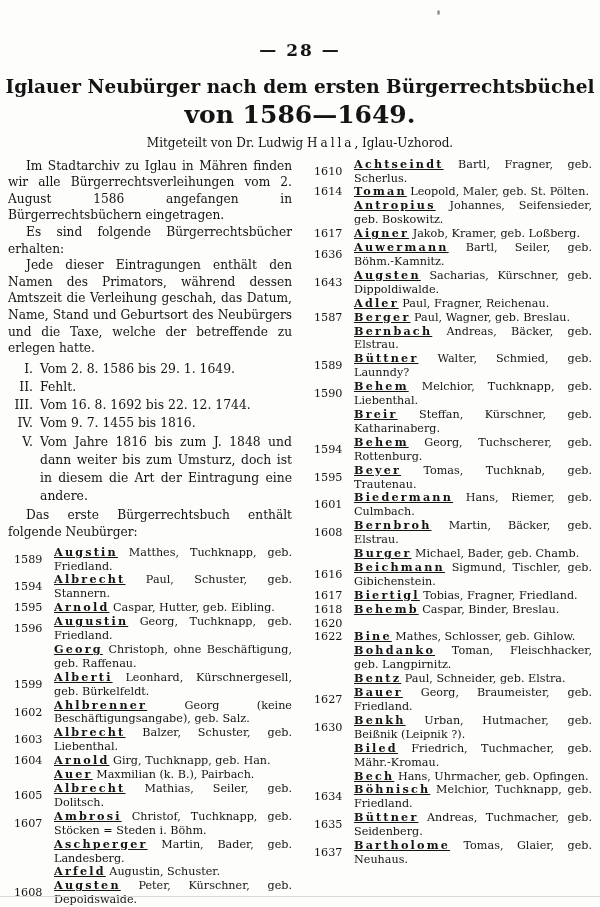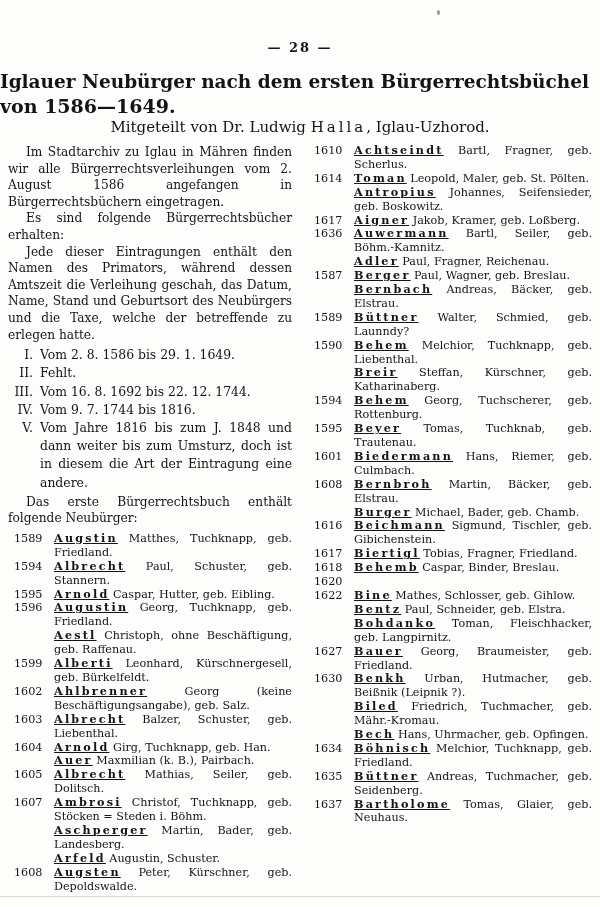--- a/index.html
+++ b/index.html
@@ -8,34 +8,36 @@
     width:600px;height:907px;
     background:#fdfdfc;
     color:#141414;
     font-family:"DejaVu Serif", serif;
     overflow:hidden;
     box-sizing:border-box;
   }
   .pagenum{
     text-align:center;
     font-weight:bold;
-    font-size:13px;
+    font-size:17px;
     padding-top:40px;
     letter-spacing:2px;
   }
   .title{
+    text-align:center;
     font-weight:bold;
     font-size:18.5px;
     line-height:1.28;
     margin-top:15px;
   }
-  .title .t2{font-size:19px;}
+  .title .t2{font-size:25px;}
   .byline{
     text-align:center;
-    font-size:15px;
+    font-size:12px;
+    margin-top:5px;
   }
   .byline .sp{letter-spacing:3px;}
   .columns{
     display:flex;
     gap:16px;
     padding:8px 8px 0 8px;
     box-sizing:border-box;
   }
   .col{width:50%;box-sizing:border-box;}
   .intro p{
@@ -56,20 +58,21 @@
     text-align:right;
     padding-right:7px;
     box-sizing:border-box;
   }
   .bookline .btext{flex:1;text-align:justify;}
   .entries{margin-top:5px;}
   .entry{
     display:flex;
     font-size:11.2px;
     line-height:13.9px;
+    align-items:center;
   }
   .entry .year{
     flex:none;width:36px;
     padding-left:6px;
     box-sizing:border-box;
   }
   .entry .etext{
     flex:1;
     padding-left:10px;
     text-align:justify;
@@ -116,21 +119,21 @@
           <div class="bookline">
             <span class="rnum">II.</span>
             <span class="btext">Fehlt.</span>
           </div>
           <div class="bookline">
             <span class="rnum">III.</span>
             <span class="btext">Vom 16. 8. 1692 bis 22. 12. 1744.</span>
           </div>
           <div class="bookline">
             <span class="rnum">IV.</span>
-            <span class="btext">Vom 9. 7. 1744 bis 1816.</span>
+            <span class="btext">Vom 9. 7. 1455 bis 1816.</span>
           </div>
           <div class="bookline">
             <span class="rnum">V.</span>
             <span class="btext">Vom Jahre 1816 bis zum J. 1848 und dann weiter bis zum Umsturz, doch ist in diesem die Art der Eintragung eine andere.</span>
           </div>
         </div>
       <p>Das erste Bürgerrechtsbuch enthält folgende Neubürger:</p>
       <div class="entries">
           <div class="entry">
             <span class="year">1589</span>
@@ -143,21 +146,21 @@
           <div class="entry">
             <span class="year">1595</span>
             <span class="etext"><span class="surname">Arnold</span> Caspar, Hutter, geb. Eibling.</span>
           </div>
           <div class="entry">
             <span class="year">1596</span>
             <span class="etext"><span class="surname">Augustin</span> Georg, Tuchknapp, geb. Friedland.</span>
           </div>
           <div class="entry">
             <span class="year"></span>
-            <span class="etext"><span class="surname">Aestl</span> Christoph, ohne Beschäftigung, geb. Raffenau.</span>
+            <span class="etext"><span class="surname">Georg</span> Christoph, ohne Beschäftigung, geb. Raffenau.</span>
           </div>
           <div class="entry">
             <span class="year">1599</span>
             <span class="etext"><span class="surname">Alberti</span> Leonhard, Kürschnergesell, geb. Bürkelfeldt.</span>
           </div>
           <div class="entry">
             <span class="year">1602</span>
             <span class="etext"><span class="surname">Ahlbrenner</span> Georg (keine Beschäftigungsangabe), geb. Salz.</span>
           </div>
           <div class="entry">
@@ -211,20 +214,24 @@
           </div>
           <div class="entry">
             <span class="year">1617</span>
             <span class="etext"><span class="surname">Aigner</span> Jakob, Kramer, geb. Loßberg.</span>
           </div>
           <div class="entry">
             <span class="year">1636</span>
             <span class="etext"><span class="surname">Auwermann</span> Bartl, Seiler, geb. Böhm.-Kamnitz.</span>
           </div>
           <div class="entry">
+            <span class="year">1643</span>
+            <span class="etext"><span class="surname">Augsten</span> Sacharias, Kürschner, geb. Dippoldiwalde.</span>
+          </div>
+          <div class="entry">
             <span class="year"></span>
             <span class="etext"><span class="surname">Adler</span> Paul, Fragner, Reichenau.</span>
           </div>
           <div class="entry">
             <span class="year">1587</span>
             <span class="etext"><span class="surname">Berger</span> Paul, Wagner, geb. Breslau.</span>
           </div>
           <div class="entry">
             <span class="year"></span>
             <span class="etext"><span class="surname">Bernbach</span> Andreas, Bäcker, geb. Elstrau.</span>
@@ -275,25 +282,25 @@
           </div>
           <div class="entry">
             <span class="year">1620</span>
           </div>
           <div class="entry">
             <span class="year">1622</span>
             <span class="etext"><span class="surname">Bine</span> Mathes, Schlosser, geb. Gihlow.</span>
           </div>
           <div class="entry">
             <span class="year"></span>
+            <span class="etext"><span class="surname">Bohdanko</span> Toman, Fleischhacker, geb. Langpirnitz.</span>
+          </div>
+          <div class="entry">
+            <span class="year"></span>
             <span class="etext"><span class="surname">Bentz</span> Paul, Schneider, geb. Elstra.</span>
-          </div>
-          <div class="entry">
-            <span class="year"></span>
-            <span class="etext"><span class="surname">Bohdanko</span> Toman, Fleischhacker, geb. Langpirnitz.</span>
           </div>
           <div class="entry">
             <span class="year">1627</span>
             <span class="etext"><span class="surname">Bauer</span> Georg, Braumeister, geb. Friedland.</span>
           </div>
           <div class="entry">
             <span class="year">1630</span>
             <span class="etext"><span class="surname">Benkh</span> Urban, Hutmacher, geb. Beißnik (Leipnik ?).</span>
           </div>
           <div class="entry">

